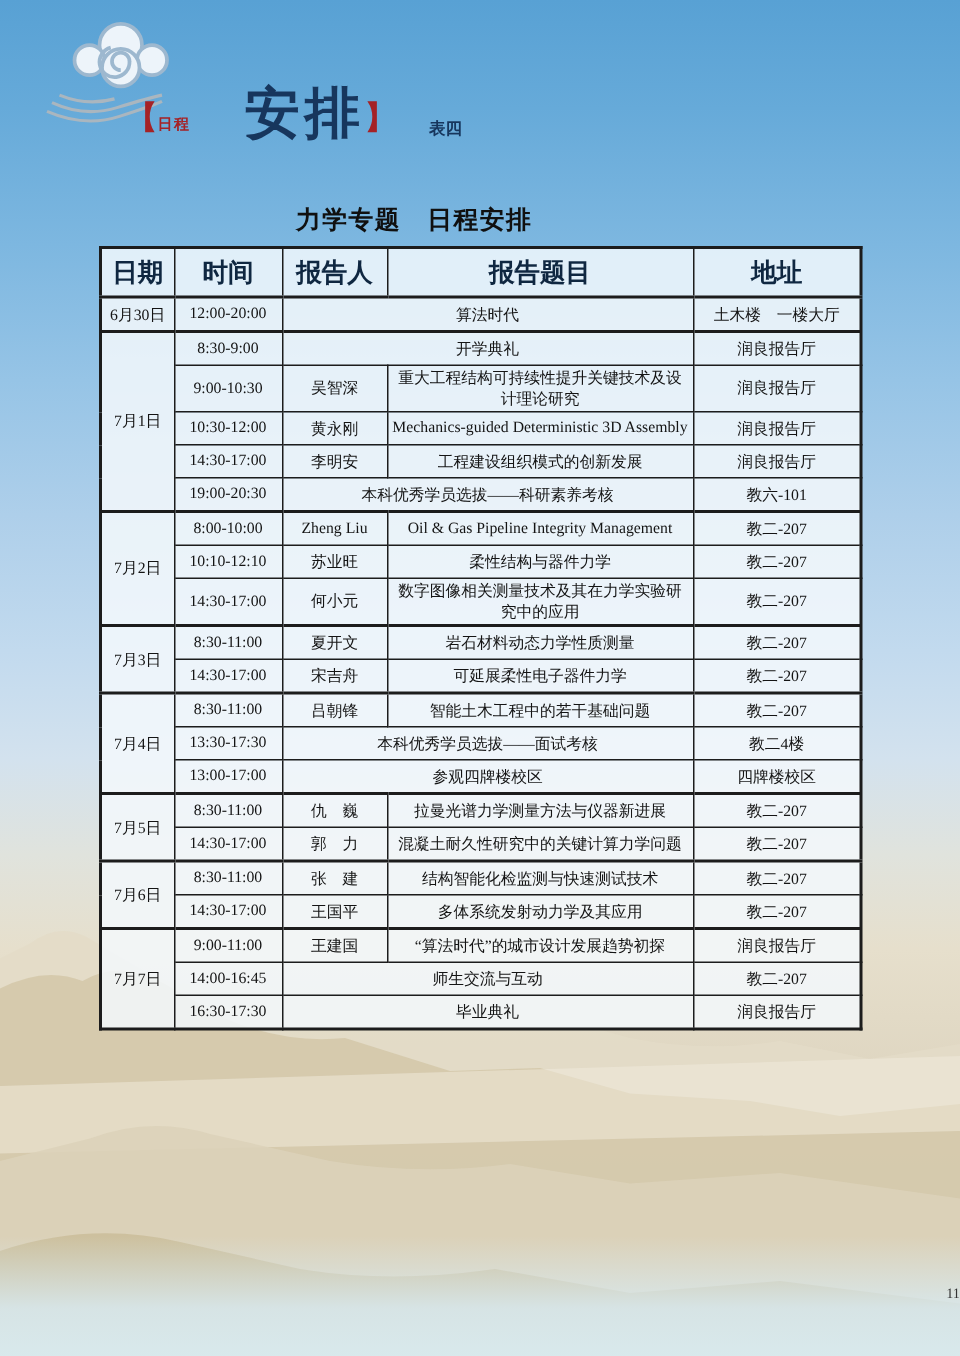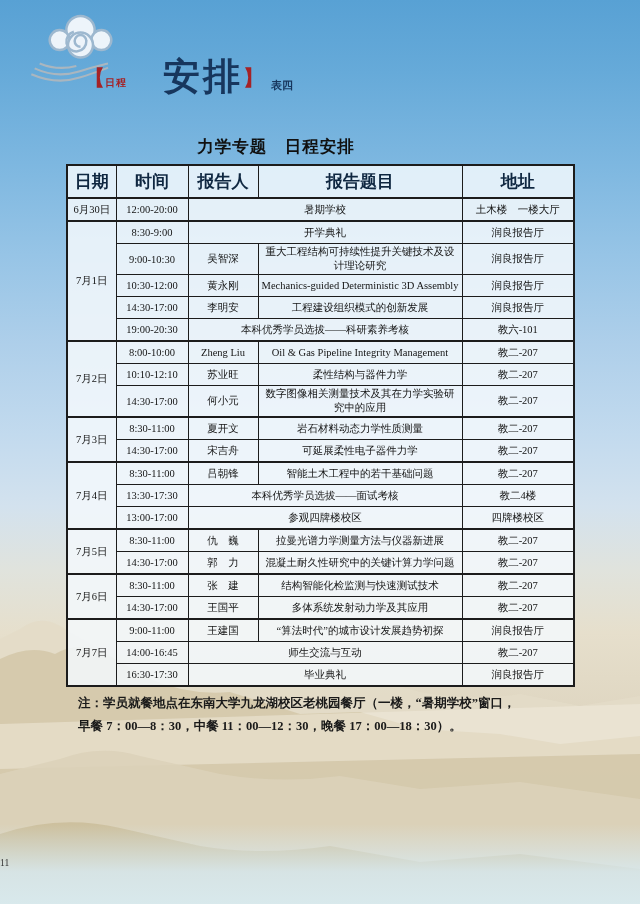--- a/index.html
+++ b/index.html
@@ -18,21 +18,21 @@
   
   .logo-cloud{position:absolute;left:28px;top:8px;z-index:2;}
   
   .logo-line{
     position:absolute;left:84px;top:58px;z-index:2;
     display:flex;align-items:flex-end;white-space:nowrap;
   }
   .logo-line .lbrk{color:#a52226;font-size:21px;font-weight:bold;padding-bottom:3px;}
   .logo-line .lp1{color:#a52226;font-size:10px;font-weight:bold;letter-spacing:1px;padding-bottom:5px;}
   .logo-line .lp2{color:#17365d;font-size:37px;font-weight:bold;letter-spacing:3px;line-height:1;margin-left:36px;}
-  .logo-line .tno{color:#17365d;font-size:11px;font-weight:bold;margin-left:7px;padding-bottom:2px;}
+  .logo-line .tno{color:#17365d;font-size:11px;font-weight:bold;margin-left:22px;padding-bottom:2px;}
   
   .doc-title{
     position:absolute;left:0;top:136px;width:552px;margin:0;
     text-align:center;font-size:16.5px;font-weight:bold;color:#101010;
     letter-spacing:1px;z-index:2;
   }
   
   table.schedule{
     position:absolute;left:66px;top:164px;width:508px;
     border-collapse:collapse;border:2px solid #1c1c1c;z-index:2;
@@ -56,21 +56,21 @@
   tr.group-start td{border-top:2px solid #1c1c1c;}
   
   .note{
     position:absolute;left:78px;top:692px;width:486px;z-index:2;margin:0;
     font-size:12.5px;font-weight:bold;color:#1a1a1a;line-height:1.85;
     text-align:left;
   }
   
   .pageno{
     position:absolute;left:0;top:858px;width:640px;z-index:2;
-    text-align:left;font-size:9.5px;color:#333;
+    text-align:right;font-size:9.5px;color:#333;
   }
 </style>
 </head>
 <body>
 
 <div class="page">
 
   <svg class="mountains" viewBox="0 0 640 320" preserveAspectRatio="none">
     <defs>
       <linearGradient id="fadeblue" x1="0" y1="0" x2="0" y2="1">
@@ -126,21 +126,21 @@
         <th>时间</th>
         <th>报告人</th>
         <th>报告题目</th>
         <th>地址</th>
       </tr>
     </thead>
     <tbody>
         <tr class="group-start">
           <td class="date-cell" rowspan="1">6月30日</td>
           <td class="time-cell">12:00-20:00</td>
-          <td class="event-cell" colspan="2">暑期学校</td>
+          <td class="event-cell" colspan="2">算法时代</td>
           <td class="location-cell">土木楼　一楼大厅</td>
         </tr>
         <tr class="group-start">
           <td class="date-cell" rowspan="5">7月1日</td>
           <td class="time-cell">8:30-9:00</td>
           <td class="event-cell" colspan="2">开学典礼</td>
           <td class="location-cell">润良报告厅</td>
         </tr>
         <tr>
           <td class="time-cell">9:00-10:30</td>
@@ -253,20 +253,16 @@
           <td class="location-cell">教二-207</td>
         </tr>
         <tr>
           <td class="time-cell">16:30-17:30</td>
           <td class="event-cell" colspan="2">毕业典礼</td>
           <td class="location-cell">润良报告厅</td>
         </tr>
       </tbody>
   </table>
 
-  <p class="note">
-    <span>注：学员就餐地点在东南大学九龙湖校区老桃园餐厅（一楼，“暑期学校”窗口，</span><br>
-    <span>早餐 7：00—8：30，中餐 11：00—12：30，晚餐 17：00—18：30）。</span>
-  </p>
 
   <div class="pageno">11</div>
 
 </div>
 
 </body></html>

